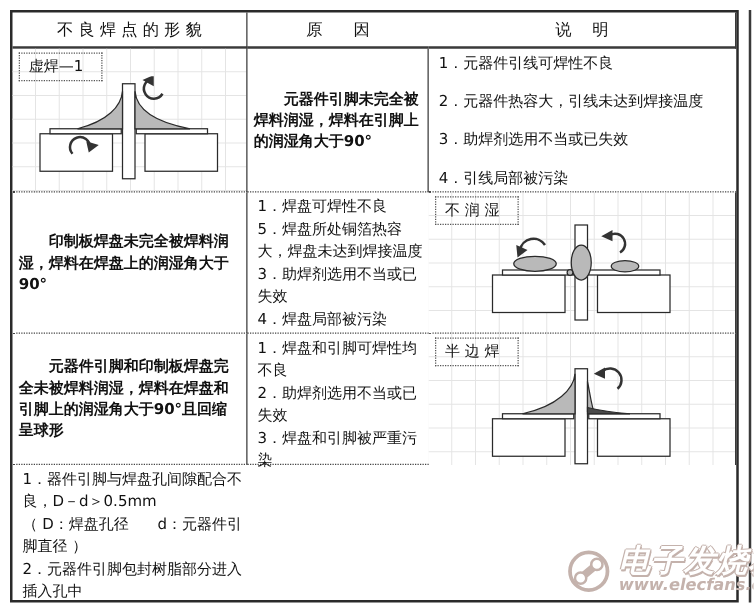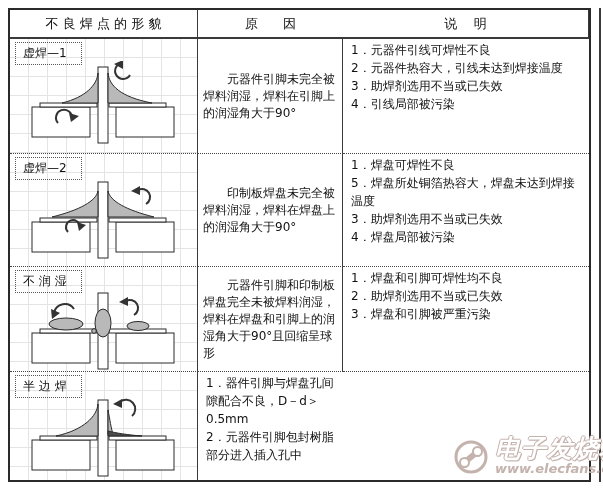--- a/index.html
+++ b/index.html
@@ -13,23 +13,23 @@
   .colsep{border-right:1px solid #3a3a3a;}
   .hdr{border-bottom:2px solid #3a3a3a;display:flex;align-items:center;justify-content:center;
        font-size:13px;white-space:pre;}
   .rowsep{border-bottom:1px dotted #444;}
   .gridbg{background-image:linear-gradient(#e4e4e4 1px,transparent 1px),
           linear-gradient(90deg,#e4e4e4 1px,transparent 1px);
           background-size:19px 19px;background-position:-1px -1px;}
   .labelbox{position:absolute;top:3px;left:5px;border:1px dotted #555;
             padding:2px 14px 2px 7px;font-size:12px;background:transparent;white-space:pre;}
   .diagram{position:absolute;left:0;right:0;top:22px;margin:auto;display:block;}
-  .desccell{display:flex;align-items:center;padding:2px 5px;}
+  .desccell{display:flex;align-items:center;padding:2px 5px;font-weight:bold;}
   .desc{font-size:12px;line-height:17px;text-indent:2em;margin:0;}
-  .causecell{display:flex;flex-direction:column;justify-content:flex-start;padding:2px 4px 2px 8px;}
+  .causecell{display:flex;flex-direction:column;justify-content:space-between;padding:2px 4px 2px 8px;}
   .cause{font-size:12px;line-height:18px;white-space:pre-wrap;}
   .edge-line{position:absolute;left:599px;top:8px;width:2px;height:474px;background:#3a3a3a;}
   .watermark{position:absolute;left:452px;top:437px;display:flex;align-items:center;gap:5px;
              pointer-events:none;}
   .wm-text{display:flex;flex-direction:column;align-items:flex-start;}
   .wm-brand{font-size:25px;font-weight:bold;line-height:24px;letter-spacing:1px;
             color:#ffffff;font-style:italic;
             text-shadow:-1px 0 #c4b2ac,1px 0 #c4b2ac,0 -1px #c4b2ac,0 1px #c4b2ac,1px 1px #c4b2ac;}
   .wm-url{font-size:13px;font-weight:bold;line-height:15px;color:#c4b2ac;font-style:italic;}
   svg .ol{fill:#ffffff;stroke:#2a2a2a;stroke-width:1;}
@@ -65,36 +65,20 @@
     <div class="cell colsep rowsep desccell">
       <p class="desc">元器件引脚未完全被焊料润湿，焊料在引脚上的润湿角大于90°</p>
     </div>
     <div class="cell rowsep causecell">
       <div class="cause">1．元器件引线可焊性不良</div>
       <div class="cause">2．元器件热容大，引线未达到焊接温度</div>
       <div class="cause">3．助焊剂选用不当或已失效</div>
       <div class="cause">4．引线局部被污染</div>
     </div>
 
-    <div class="cell colsep rowsep gridbg">
-      <span class="labelbox">虚焊—2</span>
-      <svg class="diagram" width="188" height="88" viewBox="0 0 188 88">
-        <rect class="ol" x="22" y="46" width="58" height="30"></rect>
-        <rect class="ol" x="106" y="46" width="58" height="30"></rect>
-        <rect class="ol" x="30" y="42" width="57" height="4"></rect>
-        <rect class="ol" x="99" y="42" width="57" height="4"></rect>
-        <rect class="ol" x="88" y="6" width="10" height="76"></rect>
-        <path class="sol" fill="#b9b9b9" d="M88 15 C 86 25, 70 34, 42 41 L 88 41 Z"></path>
-        <path class="sol" fill="#b9b9b9" d="M98 15 C 100 25, 116 34, 144 41 L 98 41 Z"></path>
-        <path class="arr" d="M136 28 A8 8 0 1 0 128 14"></path>
-        <polygon fill="#333" points="121,15 130,10 130,19"></polygon>
-        <path class="arr" d="M58 56 A7 7 0 1 1 70 51"></path>
-        <polygon fill="#333" points="76,49 67,46 69,55"></polygon>
-      </svg>
-    </div>
     <div class="cell colsep rowsep desccell">
       <p class="desc">印制板焊盘未完全被焊料润湿，焊料在焊盘上的润湿角大于90°</p>
     </div>
     <div class="cell rowsep causecell">
       <div class="cause">1．焊盘可焊性不良</div>
       <div class="cause">5．焊盘所处铜箔热容大，焊盘未达到焊接温度</div>
       <div class="cause">3．助焊剂选用不当或已失效</div>
       <div class="cause">4．焊盘局部被污染</div>
     </div>
 
@@ -135,20 +119,21 @@
         <rect class="ol" x="88" y="6" width="10" height="76"></rect>
         <path class="sol" fill="#b9b9b9" d="M88 10 C 87 22, 74 36, 46 42 L 88 42 Z"></path>
         <path class="sol" fill="#b9b9b9" d="M98 16 C 100 26, 101 34, 103 40 L 98 40 Z"></path>
         <path class="sol" fill="#4a4a4a" d="M98 37 C 106 39, 118 41, 132 42 L 98 42 Z"></path>
         <path class="arr" d="M122 22 A9 9 0 1 0 110 8"></path>
         <polygon fill="#333" points="103,10 112,5 112,14"></polygon>
       </svg>
     </div>
     <div class="cell causecell">
       <div class="cause">1．器件引脚与焊盘孔间隙配合不良，D－d＞0.5mm</div>
+      <div class="cause">（ D：焊盘孔径      d：元器件引脚直径 ）</div>
       <div class="cause">2．元器件引脚包封树脂部分进入插入孔中</div>
     </div>
 
   </div>
 
   <div class="edge-line"></div>
 
   <div class="watermark">
     <svg width="38" height="38" viewBox="0 0 38 38">
       <circle cx="19" cy="19" r="15" fill="none" stroke="#c4b2ac" stroke-width="3"></circle>

